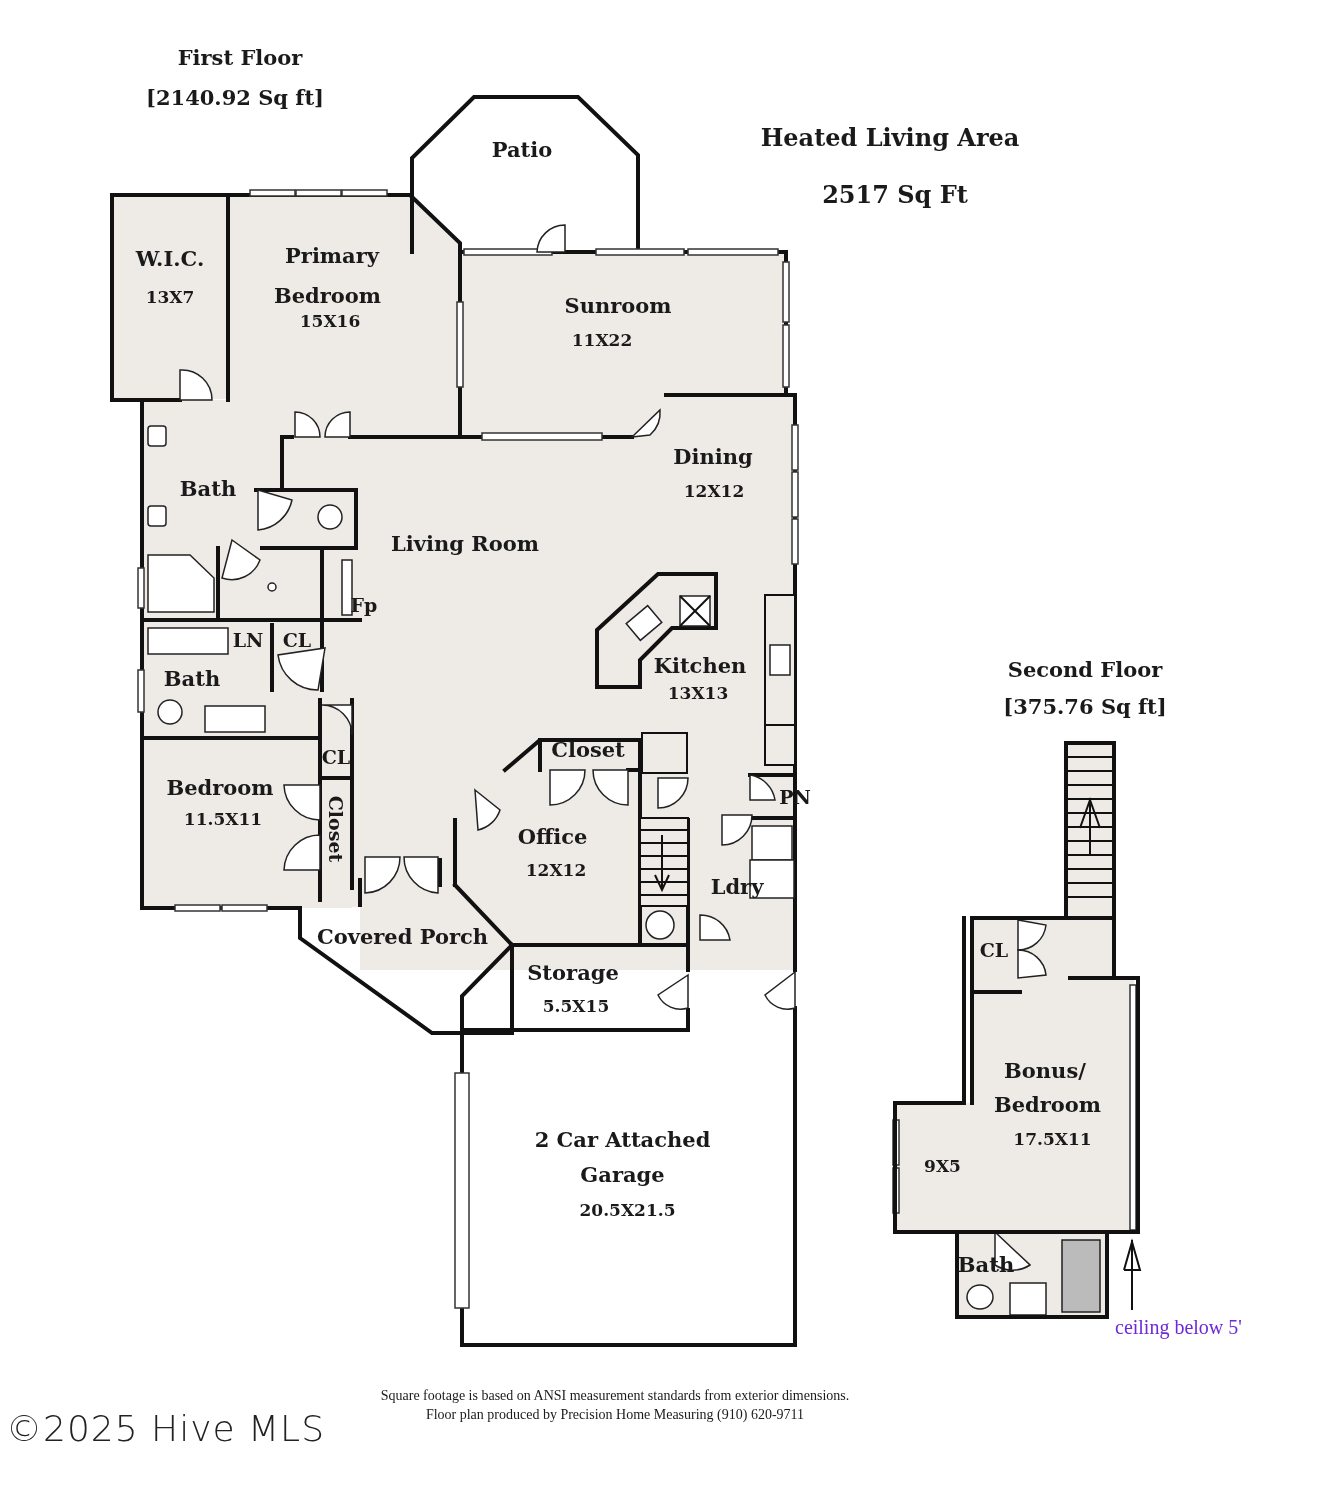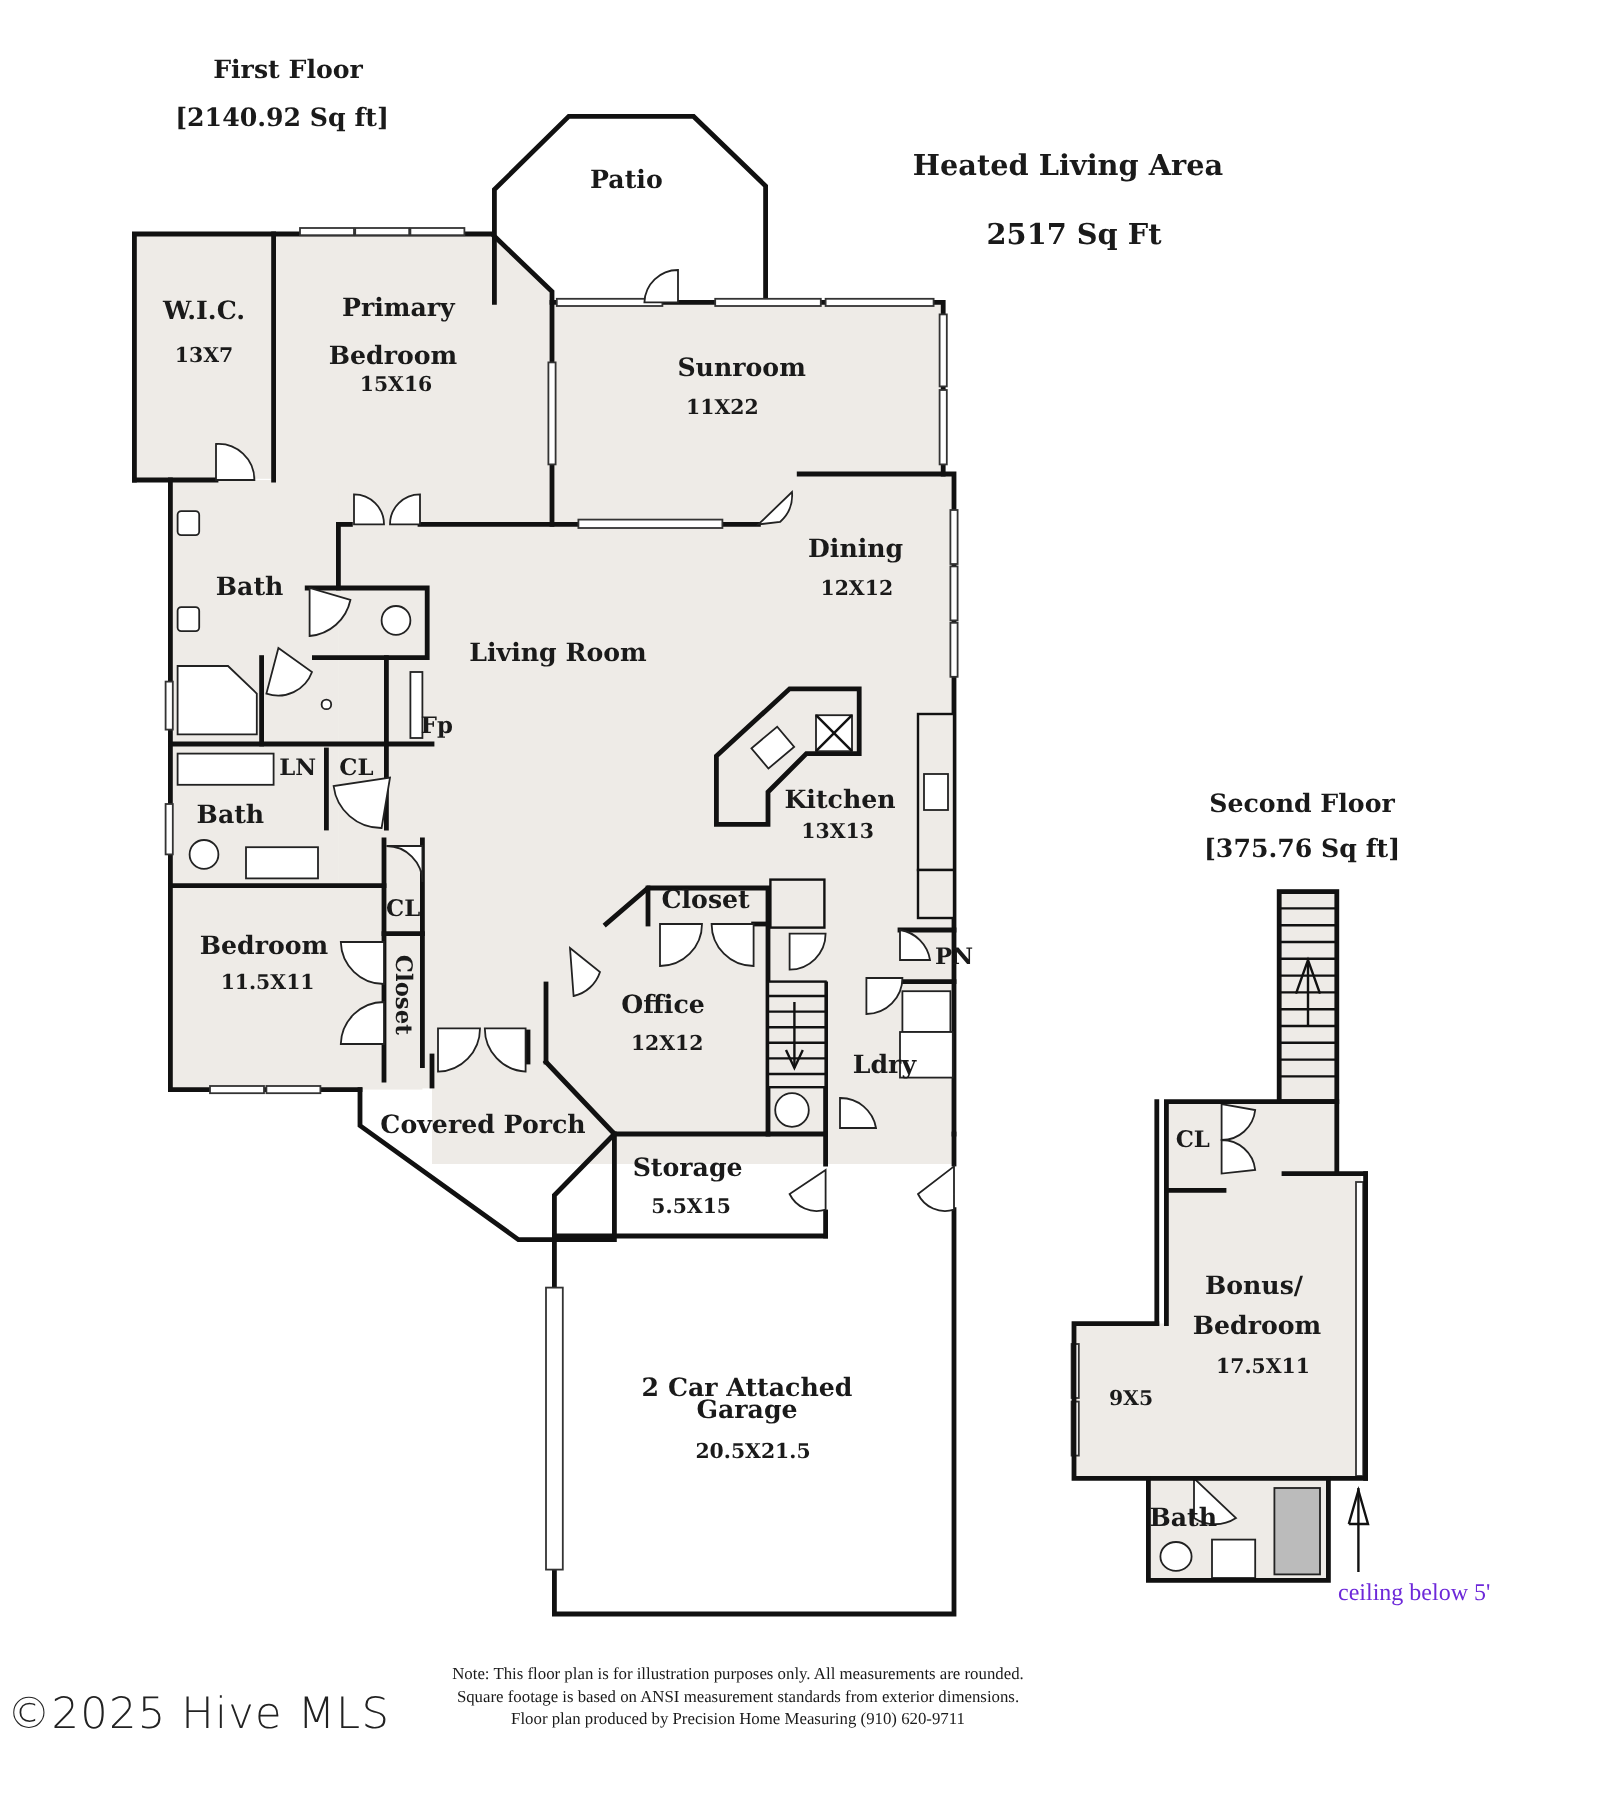--- a/index.html
+++ b/index.html
@@ -272,30 +272,29 @@
 <div class="lbl dim" style="left:506px;top:860px;width:100px;">12X12</div>
 
 <div class="lbl mid" style="left:750px;top:786px;width:42px;padding-left:24px;">PN</div>
 <div class="lbl big" style="left:690px;top:874px;width:62px;padding-left:16px;">Ldry</div>
 
 <div class="lbl big" style="left:310px;top:924px;width:185px;">Covered Porch</div>
 
 <div class="lbl big" style="left:518px;top:960px;width:110px;">Storage</div>
 <div class="lbl dim" style="left:526px;top:996px;width:100px;">5.5X15</div>
 
-<div class="lbl big" style="left:520px;top:1127px;width:205px;margin-top:16px;">2 Car Attached</div>
+<div class="lbl big" style="left:520px;top:1127px;width:205px;">2 Car Attached</div>
 <div class="lbl big" style="left:560px;top:1162px;width:125px;">Garage</div>
 <div class="lbl dim" style="left:560px;top:1200px;width:135px;">20.5X21.5</div>
 
 <div class="lbl mid" style="left:975px;top:939px;width:38px;">CL</div>
 <div class="lbl big" style="left:995px;top:1058px;width:100px;">Bonus/</div>
 <div class="lbl big" style="left:985px;top:1092px;width:125px;">Bedroom</div>
 <div class="lbl dim" style="left:1000px;top:1129px;width:105px;">17.5X11</div>
 <div class="lbl dim" style="left:910px;top:1156px;width:65px;">9X5</div>
 <div class="lbl big" style="left:952px;top:1252px;width:68px;">Bath</div>
 <div class="ceil" style="left:1115px;top:1316px;">ceiling below 5'</div>
 
 <div class="note" style="left:270px;top:1386px;width:690px;">
-  <div>Note: This floor plan is for illustration purposes only. All measurements are  rounded.</div>
   <div>Square footage is based on ANSI measurement standards from exterior dimensions.</div>
   <div>Floor plan produced by Precision Home Measuring (910) 620-9711</div>
 </div>
 <div class="wm">©2025 Hive MLS</div>
 
 </body></html>

